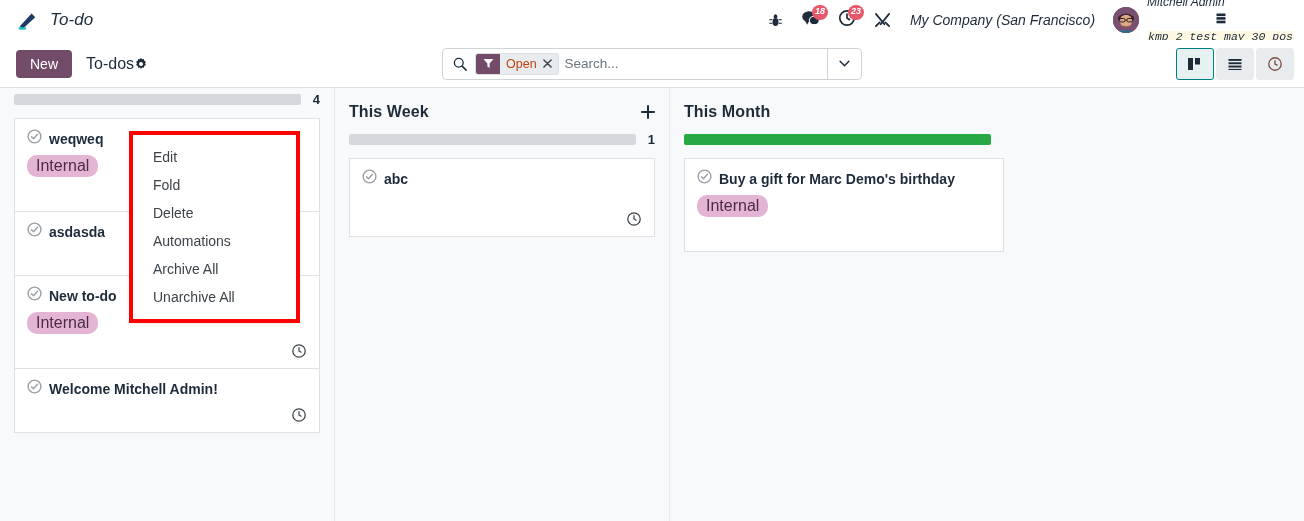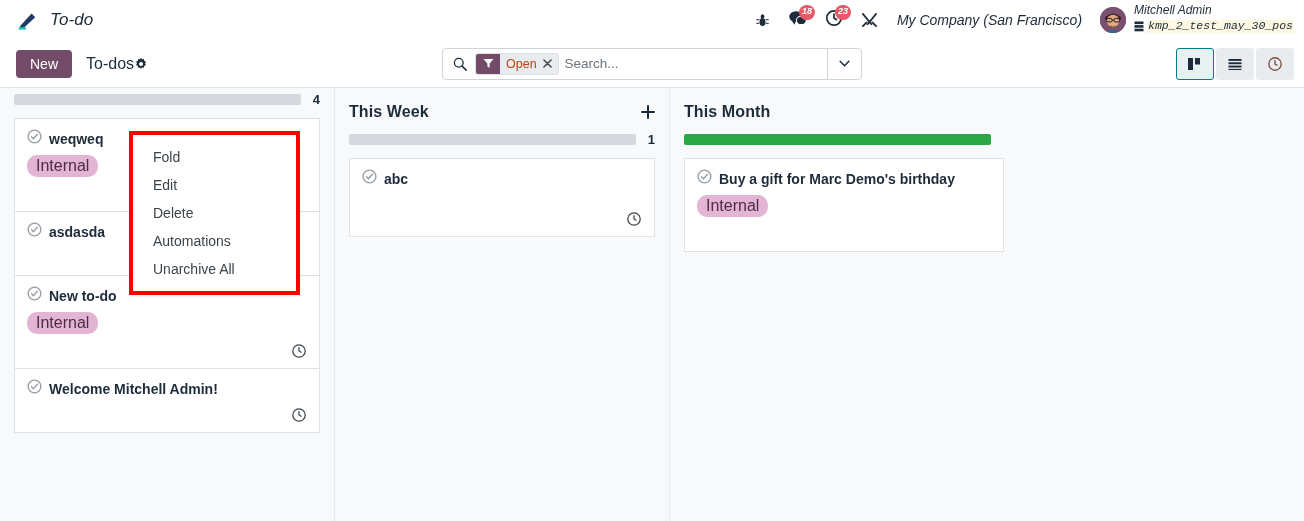--- a/index.html
+++ b/index.html
@@ -37,21 +37,21 @@
   }
   .company-name { font-size: 14px; color: #1d2b3a; padding: 0 10px; cursor: pointer; white-space: nowrap; }
   .user-block { display: flex; align-items: center; gap: 8px; padding-left: 8px; cursor: pointer; }
   .avatar {
     width: 26px; height: 26px; border-radius: 50%;
     background: #6b4a6b; overflow: hidden; flex: none;
     display: block;
   }
   .user-texts { display: flex; flex-direction: column; line-height: 1.12; }
   .user-name { font-size: 12px; color: #1d2b3a; }
-  .db-row { display: flex; align-items: center; gap: 3px; }
+  .db-row { display: flex; align-items: center; gap: 3px; flex-direction: column; }
   .db-name {
     font-family: "Liberation Mono", monospace;
     font-size: 11.5px; color: #1d2b3a;
     background: #fdf8e2; padding: 0 1px;
   }
 
   
   .control-panel {
     height: 48px; width: 100%;
     background: #ffffff;
@@ -464,19 +464,20 @@
         <span class="tag">Internal</span>
         <div class="card-footer">
           
         </div>
       </div>
     </div>
 
   </div>
 
   <div class="dropdown" style="top:47px;">
+    <div class="dd-item">Edit</div>
     <div class="dd-item">Fold</div>
-    <div class="dd-item">Edit</div>
     <div class="dd-item">Delete</div>
     <div class="dd-item">Automations</div>
+    <div class="dd-item">Archive All</div>
     <div class="dd-item">Unarchive All</div>
   </div>
 </div>
 
 </body></html>

